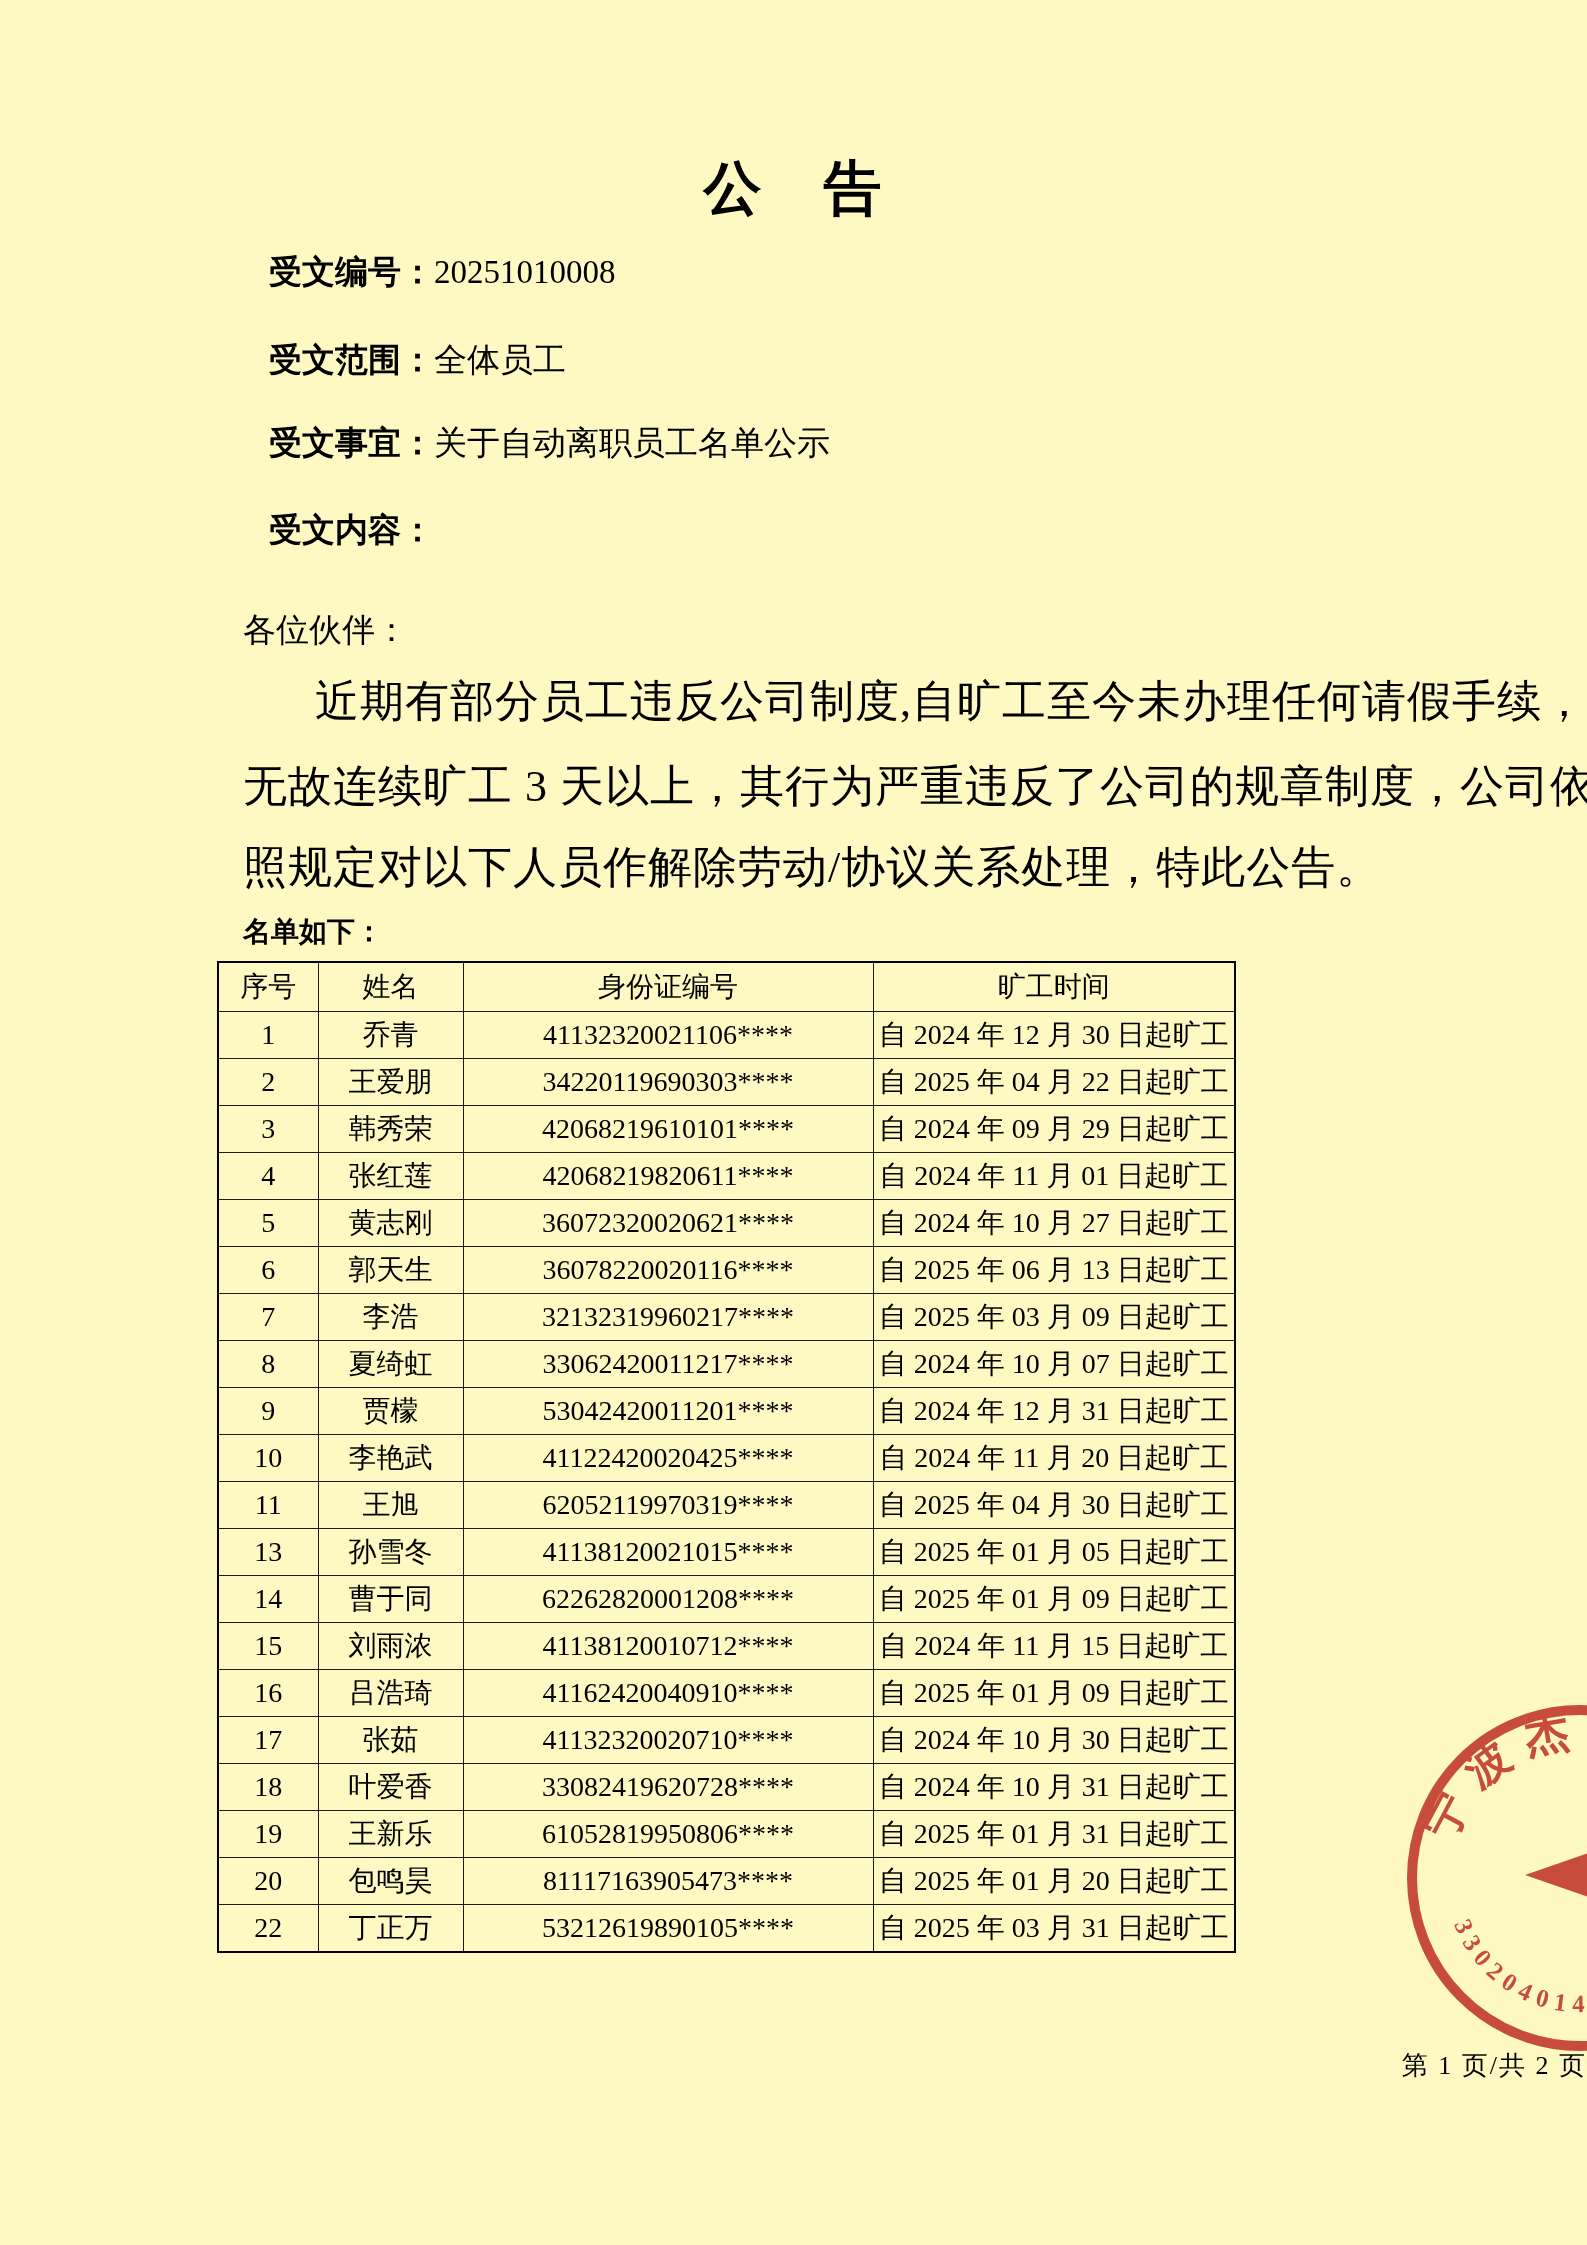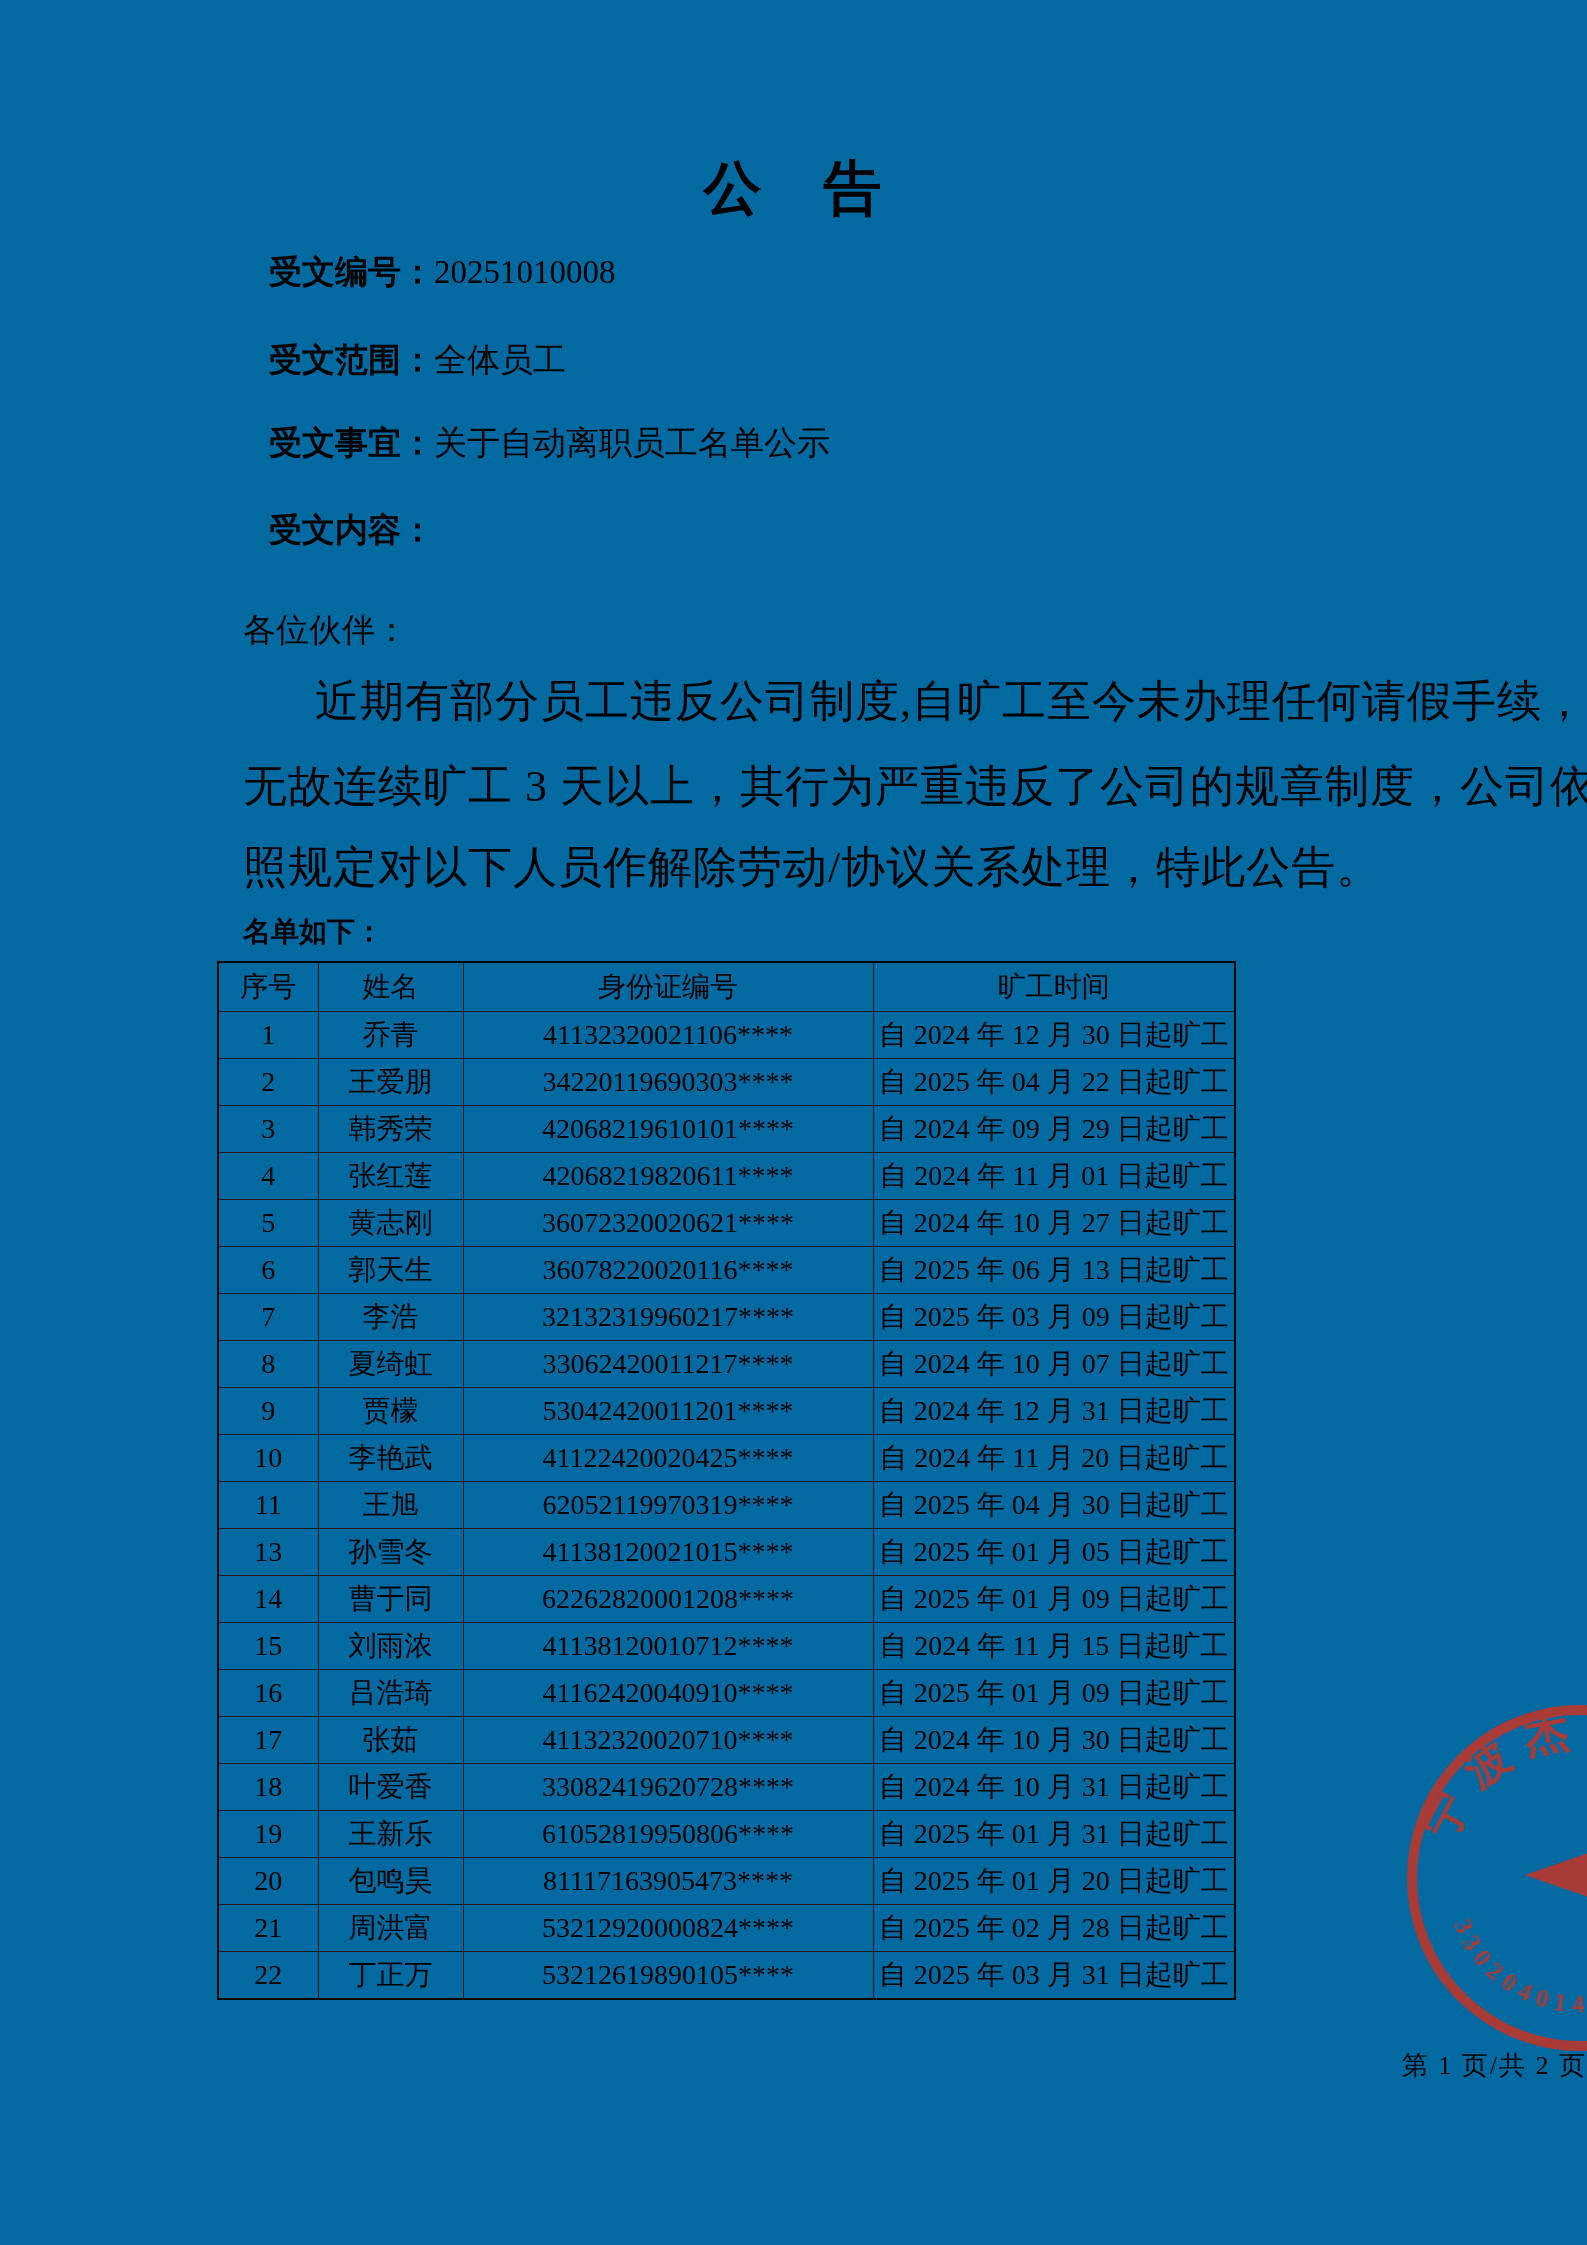--- a/index.html
+++ b/index.html
@@ -1,18 +1,18 @@
 <!DOCTYPE html>
 <html><head>
 <meta charset="utf-8">
 <style>
   html,body { margin:0; padding:0; background:#888; }
   .page {
     position:relative; width:1587px; height:2245px;
-    margin:0 auto; background:#0369a1; overflow:hidden;
+    margin:0 auto; background:#fef9c3; overflow:hidden;
     font-family:"Liberation Serif","DejaVu Serif",serif; color:#000;
   }
   .title {
     position:absolute; top:150px; left:0; width:100%;
     text-align:center; font-size:58px; font-weight:bold; letter-spacing:2px;
   }
   .field { position:absolute; left:243px; font-size:33px; white-space:nowrap; }
   .flabel { font-weight:bold;margin-left:26px; }
   .fvalue { font-weight:normal; }
   .salutation { position:absolute; left:243px; top:608px; font-size:33px; }
@@ -190,26 +190,20 @@
           <td>61052819950806****</td>
           <td>自 2025 年 01 月 31 日起旷工</td>
         </tr>
         <tr>
           <td>20</td>
           <td>包鸣昊</td>
           <td>81117163905473****</td>
           <td>自 2025 年 01 月 20 日起旷工</td>
         </tr>
         <tr>
-          <td>21</td>
-          <td>周洪富</td>
-          <td>53212920000824****</td>
-          <td>自 2025 年 02 月 28 日起旷工</td>
-        </tr>
-        <tr>
           <td>22</td>
           <td>丁正万</td>
           <td>53212619890105****</td>
           <td>自 2025 年 03 月 31 日起旷工</td>
         </tr>
       </tbody>
   </table>
 
   <div class="footer">第 1 页/共 2 页</div>
 

